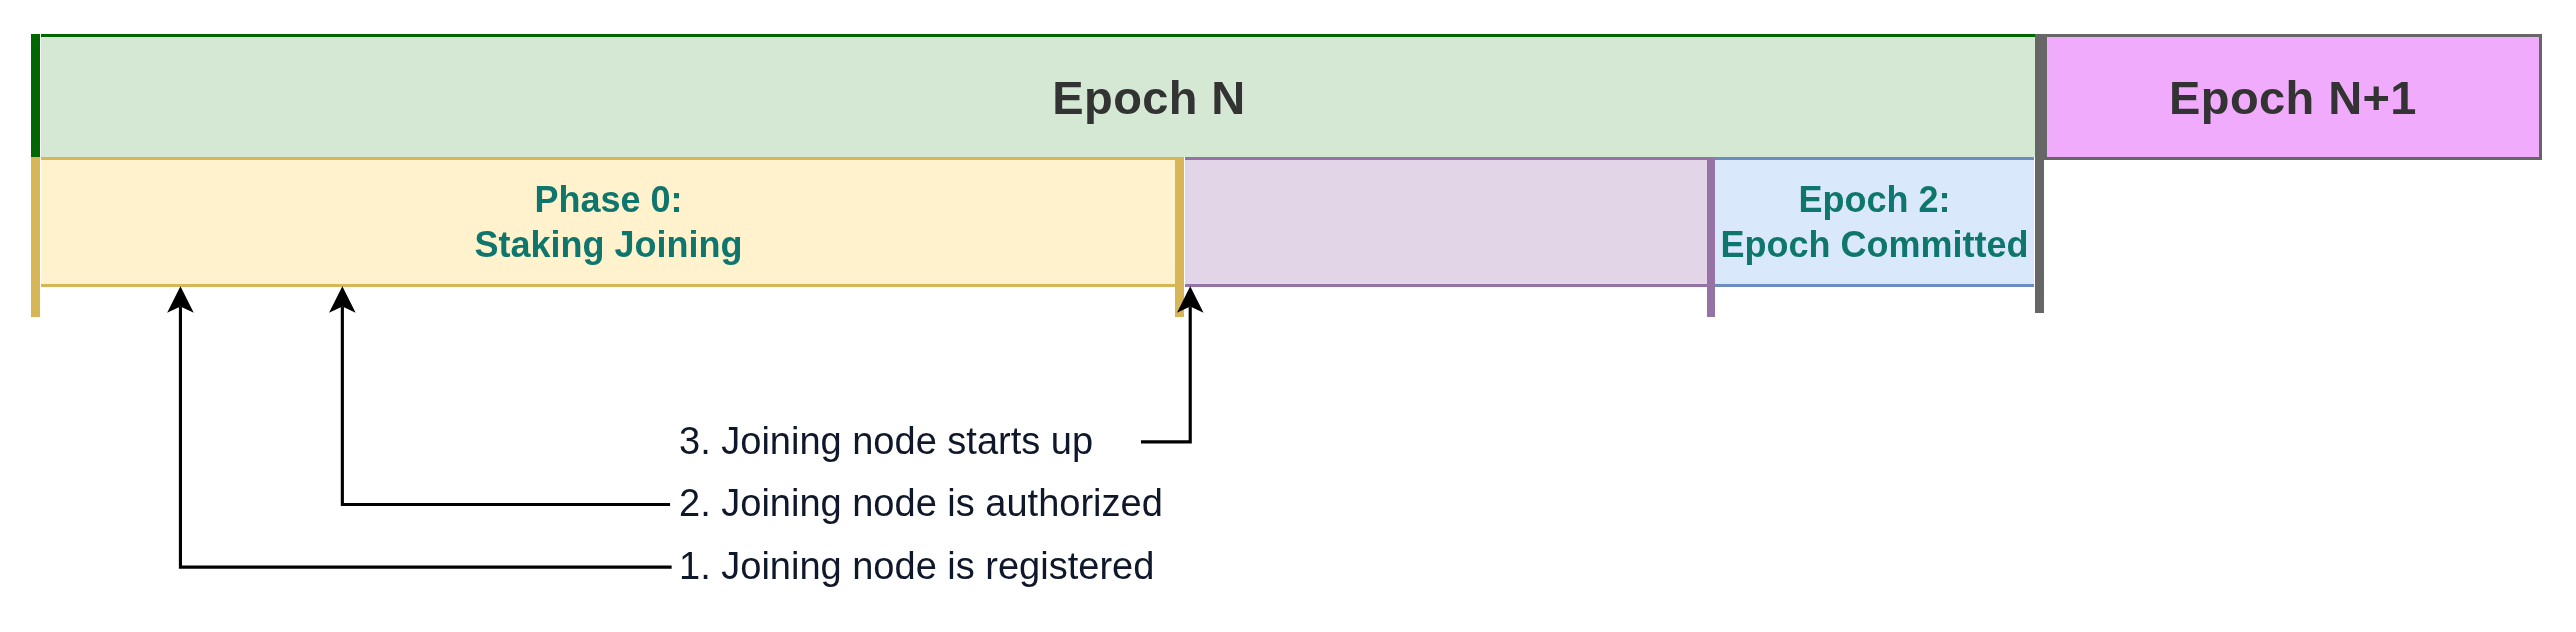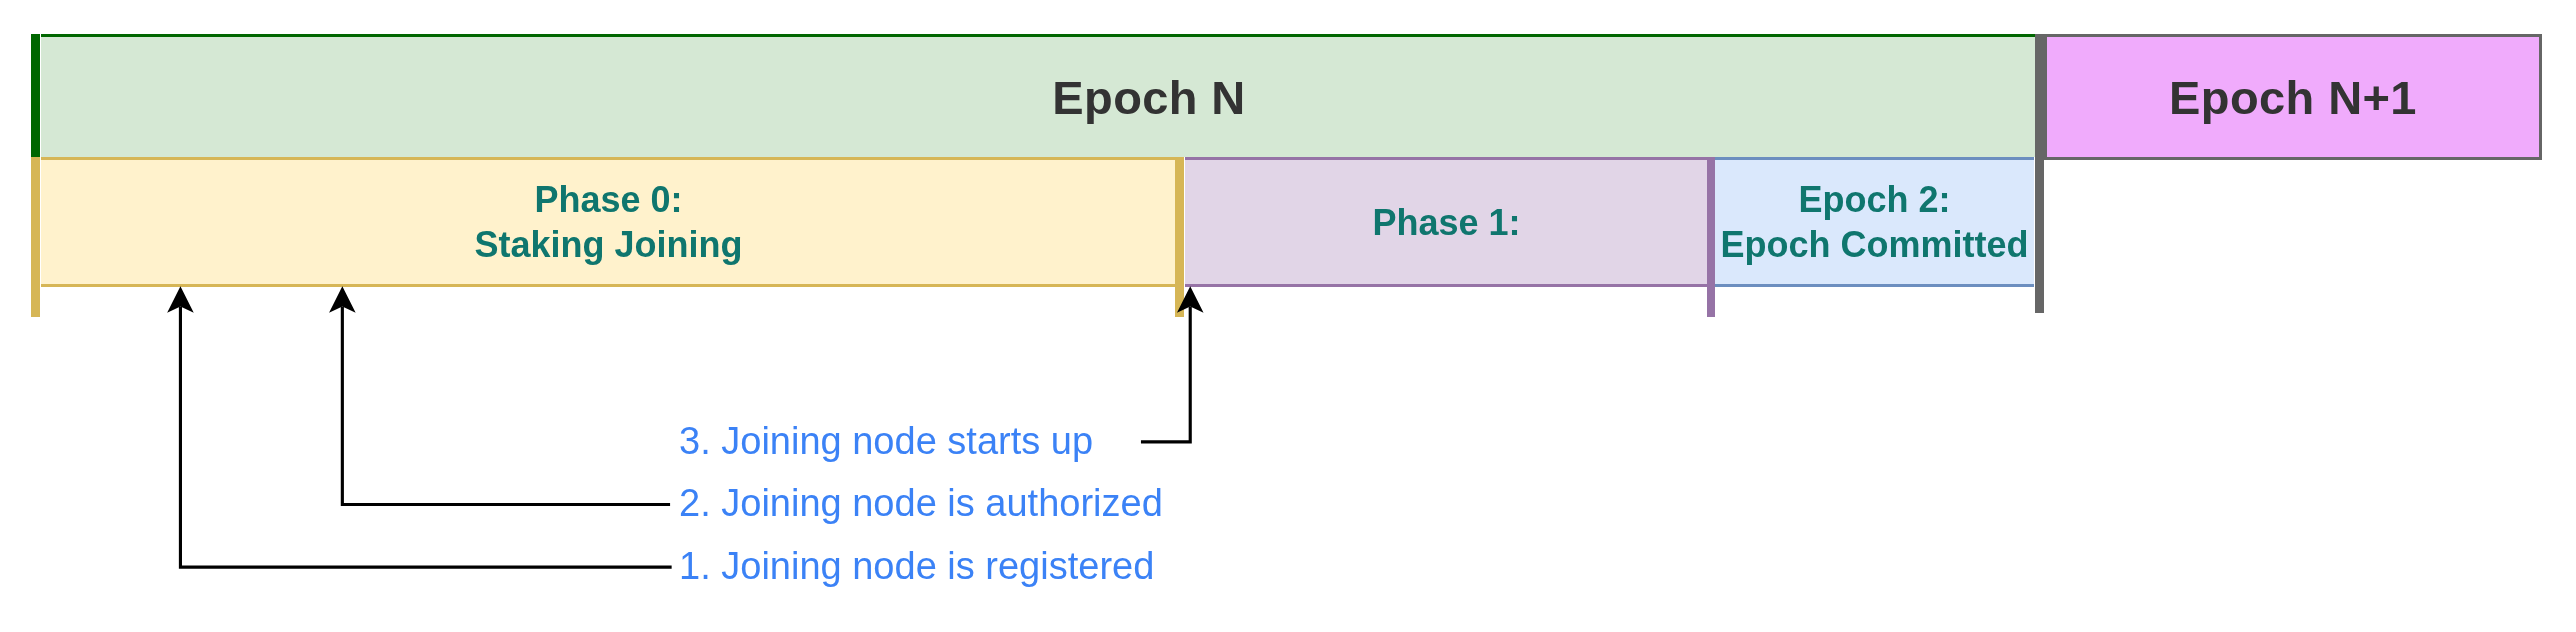--- a/index.html
+++ b/index.html
@@ -79,21 +79,21 @@
     position: absolute;
     left: 0; top: 0;
     width: 2576px; height: 632px;
     pointer-events: none;
   }
   .annotation {
     position: absolute;
     left: 679px;
     font-size: 38px;
     line-height: 45px;
-    color: #3b82f6;
+    color: #0f172a;
     white-space: nowrap;
   }
   #annotation-3 { top: 419px; }
   #annotation-2 { top: 481px; }
   #annotation-1 { top: 544px; text-align: center; }
 </style>
 </head>
 <body>
 
 <div id="canvas">
@@ -103,21 +103,20 @@
   </div>
   <div class="bar epoch-bar" id="epoch-n1">
     <span>Epoch N+1</span>
   </div>
 
   <div class="bar phase-bar" id="phase-0">
     <div>Phase 0:</div>
     <div>Staking Joining</div>
   </div>
   <div class="bar phase-bar" id="phase-1">
-    <div>Phase 1:</div>
   </div>
   <div class="bar phase-bar" id="phase-2">
     <div>Epoch 2:</div>
     <div>Epoch Committed</div>
   </div>
 
   <div class="tick" id="tick-epoch-start"></div>
   <div class="tick" id="tick-phase0-start"></div>
   <div class="tick" id="tick-phase0-end"></div>
   <div class="tick" id="tick-phase1-end"></div>

